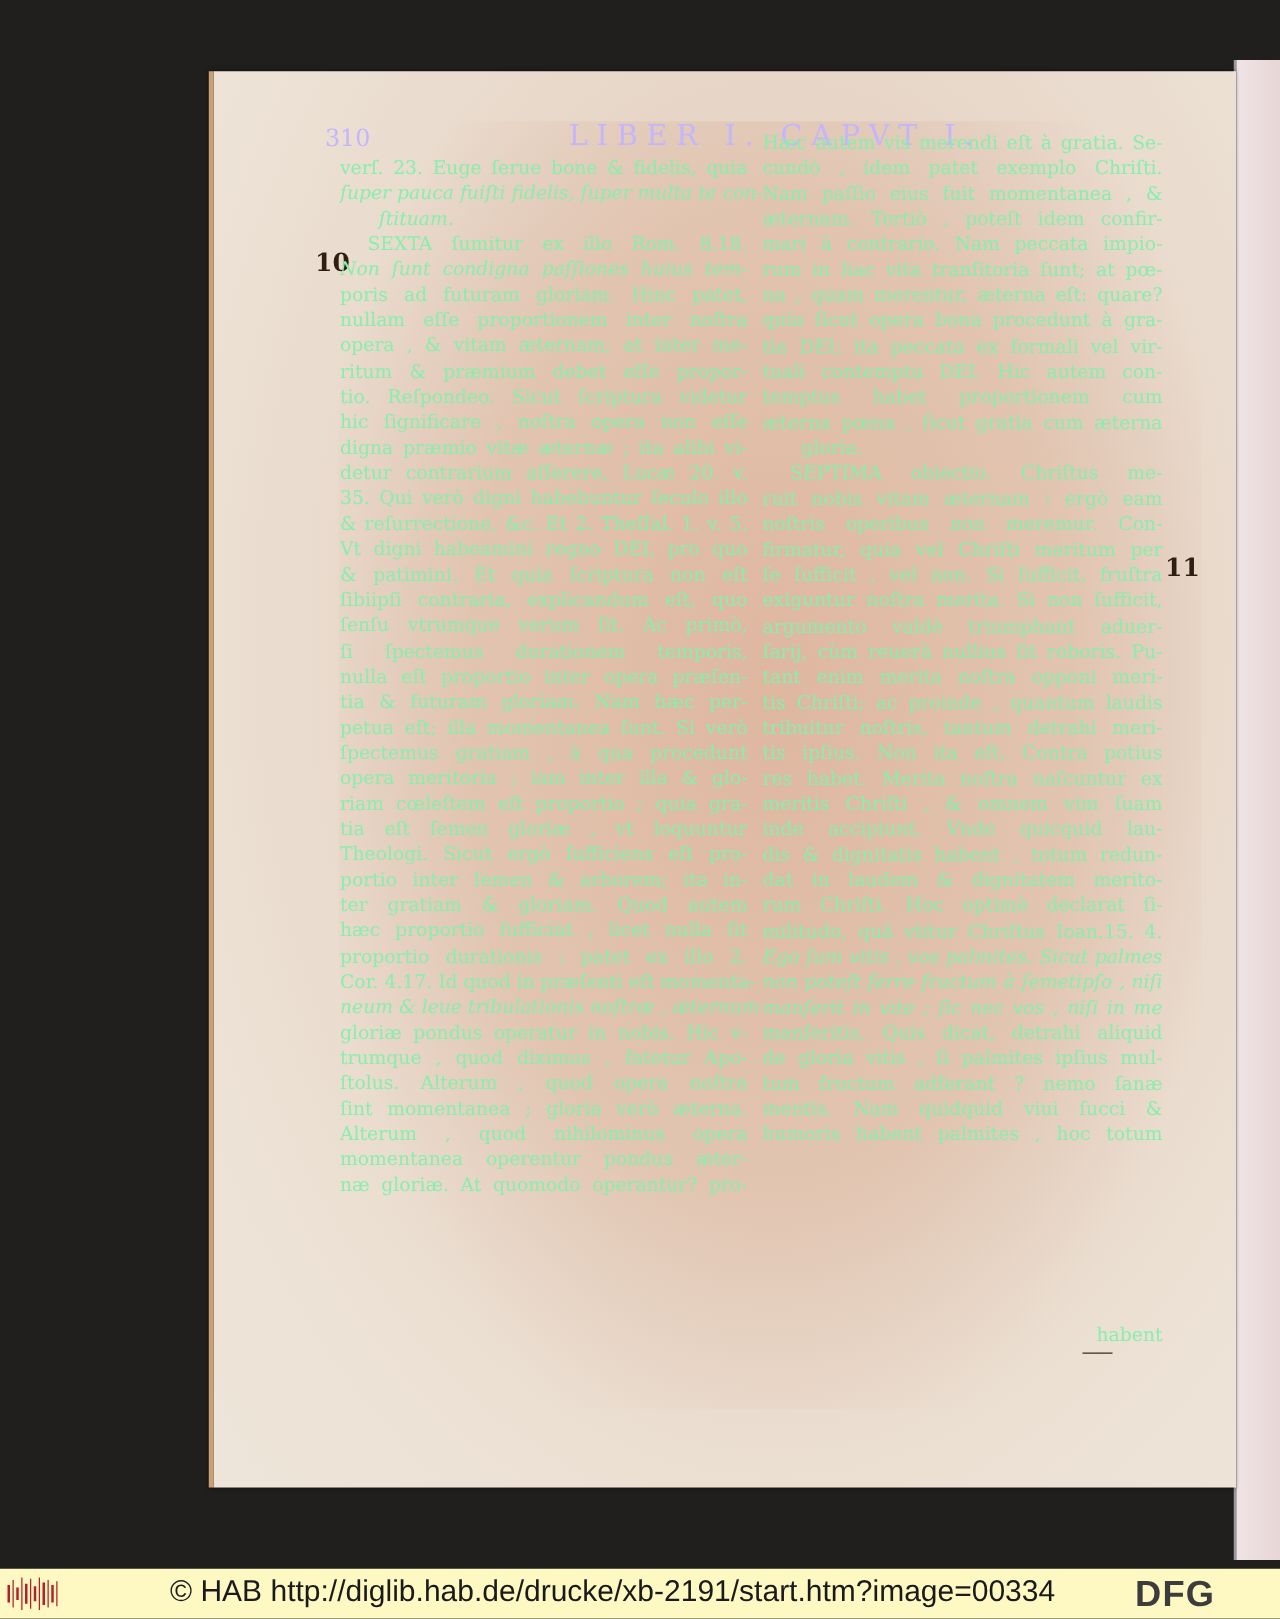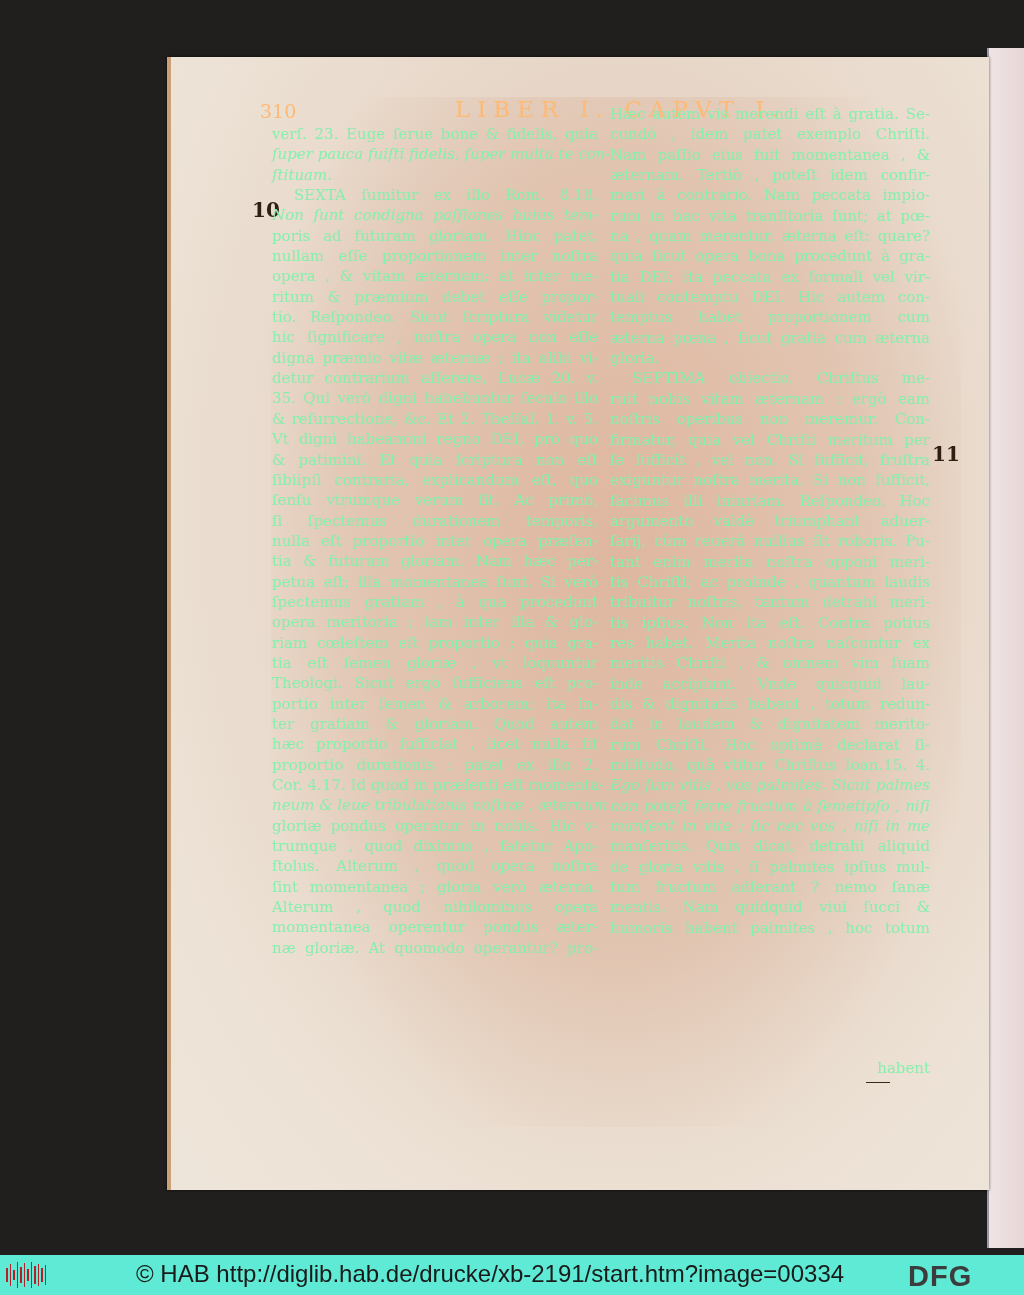--- a/index.html
+++ b/index.html
@@ -14,33 +14,33 @@
   .page-stain {
     position:absolute; left:100px; top:40px; width:690px; height:1030px;
     background: radial-gradient(ellipse at 50% 45%, rgba(214,160,130,0.55) 0%, rgba(214,165,135,0.35) 50%, rgba(220,180,150,0) 78%);
     pointer-events:none;
   }
   .next-page {
     position:absolute; left:987px; top:48px; width:37px; height:1200px;
     background: linear-gradient(90deg, #f0e4e6 0%, #e6d6d4 100%);
     border-left:2px solid #9a9aa2;
   }
-  .running-head { position:absolute; top:96px; left:260px; width:680px; height:26px; color:#fdba74; }
+  .running-head { position:absolute; top:96px; left:260px; width:680px; height:26px; color:#c4b5fd; }
   .folio { position:absolute; left:0; top:4px; font-size:19px; }
   .head-title { position:absolute; left:195px; top:0; font-size:23px; letter-spacing:7px; }
   .col { position:absolute; color:#86efac; font-size:15px; line-height:20.35px; }
   .col-left { left:272px; top:124px; width:326px; }
   .col-right { left:610px; top:104px; width:320px; }
   .line { display:block; white-space:nowrap; text-align:justify; text-align-last:justify; }
   .line.it { font-style:italic; }
-  .line.last { text-align-last:left; }
+  .line.last { text-align-last:left;margin-left:31px; }
   .line.right { text-align:right; text-align-last:right; }
   .marg { position:absolute; font-size:20px; color:#2f1f12; font-weight:bold; }
   .catch-rule { position:absolute; left:866px; top:1082px; width:24px; height:1px; background:#3a2a1c; }
-  .footer { position:absolute; left:0; top:1255px; width:1024px; height:40px; background:#5eead4; }
+  .footer { position:absolute; left:0; top:1255px; width:1024px; height:40px; background:#fef9c3; }
   .hab-logo { position:absolute; left:6px; top:7px; width:40px; height:26px; display:flex; gap:2px; align-items:center; }
   .hab-logo span { display:block; width:2px; background:#b4202a; }
   .footer-text { position:absolute; left:136px; top:5px; font-family:"Liberation Sans", sans-serif; font-size:24px; color:#1a1a1a; white-space:nowrap; }
   .dfg-logo { position:absolute; left:908px; top:5px; font-family:"Liberation Sans", sans-serif; font-weight:bold; font-size:29px; color:#3c3c3c; letter-spacing:1px; }
 </style>
 </head>
 <body>
 
 <div class="scan-bg"></div>
 <div class="next-page"></div>
@@ -112,21 +112,20 @@
     <span class="line">tuali contemptu DEI.   Hic autem con-</span>
     <span class="line">temptus  habet  proportionem  cum</span>
     <span class="line">æterna pœna , ſicut gratia cum æterna</span>
     <span class="line last">gloria.</span>
     <span class="line" style="padding-left: 22px;">SEPTIMA obiectio.   Chriſtus me-</span>
     <span class="line">ruit nobis vitam æternam  :  ergò eam</span>
     <span class="line">noſtris operibus non meremur.   Con-</span>
     <span class="line">firmatur, quia vel Chriſti meritum per</span>
     <span class="line">ſe ſufficit , vel non.   Si ſufficit, fruſtra</span>
     <span class="line">exiguntur noſtra merita. Si non ſufficit,</span>
-    <span class="line">facimus illi iniuriam. Reſpondeo.   Hoc</span>
     <span class="line">argumento valdè triumphant aduer-</span>
     <span class="line">ſarij, cùm reuerà nullius ſit roboris.   Pu-</span>
     <span class="line">tant enim merita noſtra opponi meri-</span>
     <span class="line">tis Chriſti; ac proinde , quantum laudis</span>
     <span class="line">tribuitur noſtris, tantum detrahi meri-</span>
     <span class="line">tis ipſius.   Non ita eſt.   Contra potius</span>
     <span class="line">res habet.   Merita noſtra naſcuntur ex</span>
     <span class="line">meritis Chriſti  ,  &amp; omnem vim ſuam</span>
     <span class="line">inde accipiunt.    Vnde quicquid lau-</span>
     <span class="line">dis &amp; dignitatis habent , totum redun-</span>

